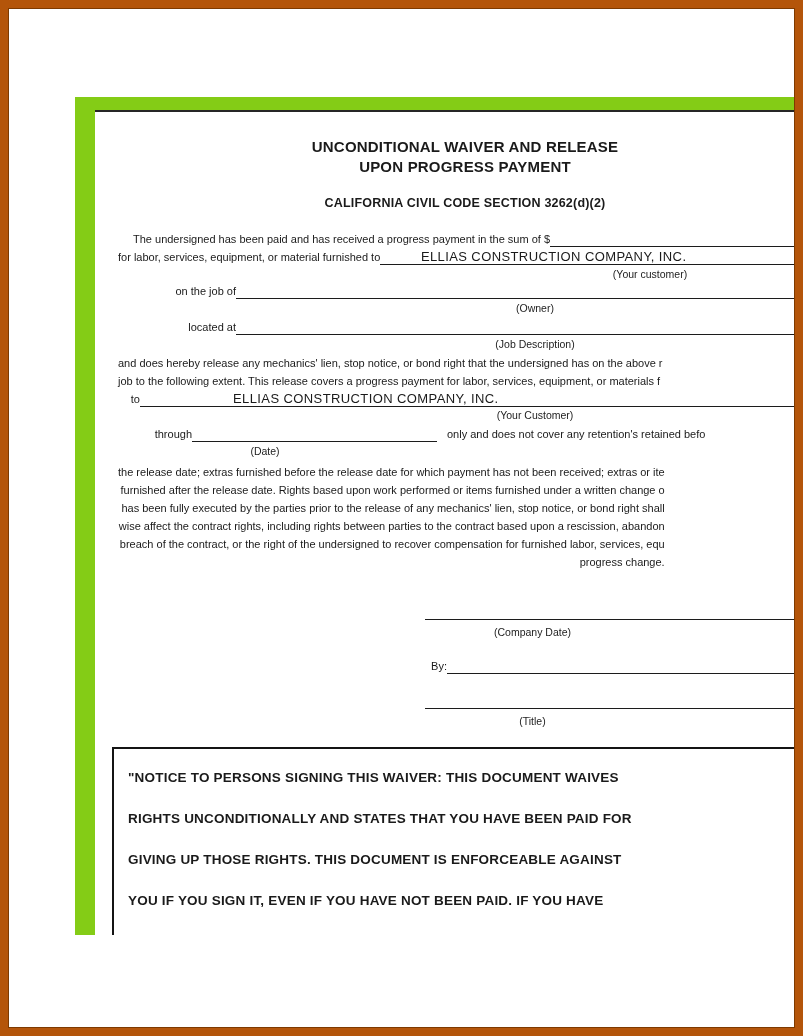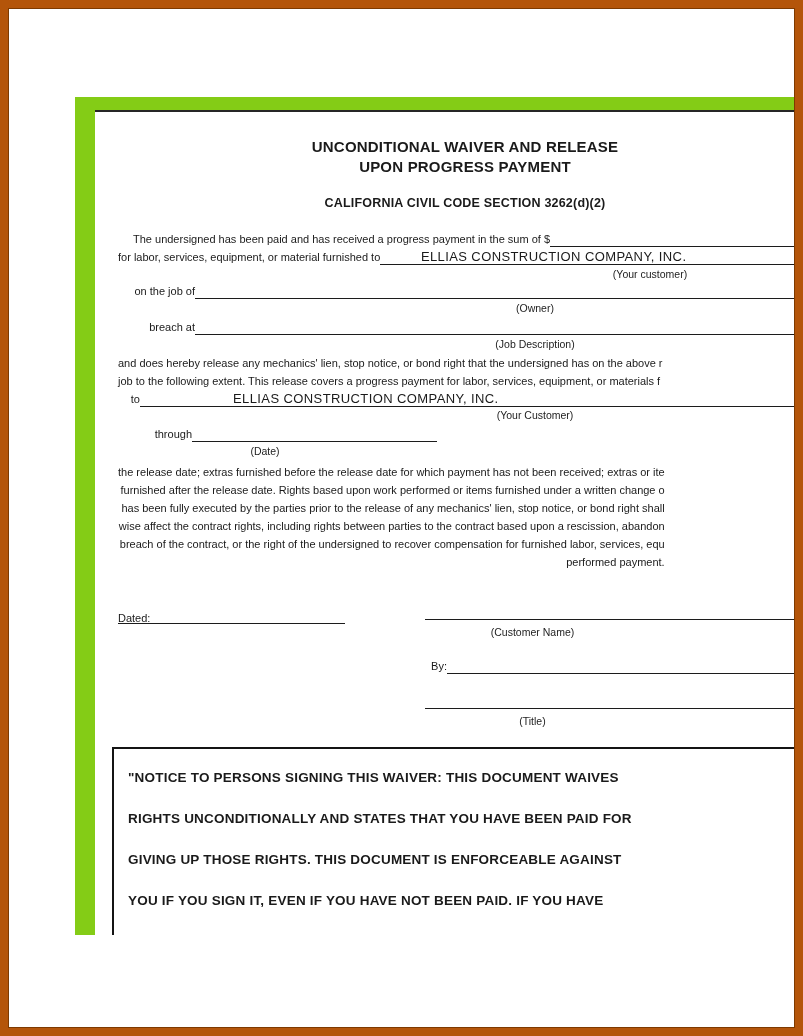--- a/index.html
+++ b/index.html
@@ -42,21 +42,21 @@
     height:15px;
     display:flex; align-items:flex-end; justify-content:center;
   }
   .uline { border-bottom:1.5px solid #1c1c1c; }
   .body-txt { font-size:11px; white-space:nowrap; line-height:15px;text-align:right; }
   .caption { font-size:10.5px; color:#222; }
   .center { text-align:center; }
   .heading1 { font-size:15px; font-weight:bold; letter-spacing:0.2px; }
   .heading2 { font-size:12.5px; font-weight:bold; letter-spacing:0.2px; }
   .val { font-size:13px; letter-spacing:0.4px; white-space:nowrap; line-height:15px; }
-  .lbl-fix77 { flex:0 0 77px; }
+  .lbl-fix77 { flex:0 0 77px;margin-left:41px; }
   .lbl-fix62 { flex:0 0 62px;margin-left:12px; }
   .lbl-fix22 { flex:0 0 22px; }
   .para div { line-height:18px; }
   .notice-box {
     position:absolute; left:17px; top:635px;
     width:773px; height:240px;
     border-top:2.5px solid #141414;
     border-left:2.5px solid #141414;
     padding:8px 0 0 14px;
   }
@@ -90,57 +90,55 @@
       </div>
       <div class="abs caption center" style="left:330px; top:156px; width:450px;">(Your customer)</div>
 
       <div class="row" style="left:23px; top:172px; right:10px;">
         <span class="body-txt lbl-fix77">on the job of</span>
         <span class="fill"></span>
       </div>
       <div class="abs caption center" style="left:100px; top:190px; width:680px;">(Owner)</div>
 
       <div class="row" style="left:23px; top:208px; right:10px;">
-        <span class="body-txt lbl-fix77">breach at</span>
+        <span class="body-txt lbl-fix77">located at</span>
         <span class="fill"></span>
       </div>
       <div class="abs caption center" style="left:100px; top:226px; width:680px;">(Job Description)</div>
 
       <div class="abs body-txt" style="left:23px; top:244px;">and does hereby release any mechanics' lien, stop notice, or bond right that the undersigned has on the above r</div>
       <div class="abs body-txt" style="left:23px; top:262px;">job to the following extent.  This release covers a progress payment for labor, services, equipment, or materials f</div>
 
       <div class="row" style="left:23px; top:280px; right:10px;">
         <span class="body-txt lbl-fix22">to</span>
         <span class="fill" style="justify-content:flex-start;">
           <span class="val" style="margin-left:93px;">ELLIAS CONSTRUCTION COMPANY, INC.</span>
         </span>
       </div>
       <div class="abs caption center" style="left:100px; top:297px; width:680px;">(Your Customer)</div>
 
       <div class="row" style="left:23px; top:315px;">
         <span class="body-txt lbl-fix62">through</span>
         <span class="uline" style="width:245px; height:15px;"></span>
+        <span class="body-txt" style="margin-left:10px;">only and does not cover any retention's retained befo</span>
       </div>
       <div class="abs caption center" style="left:60px; top:333px; width:220px;">(Date)</div>
 
       <div class="abs para" style="left:23px; top:351px;">
         <div class="body-txt">the release date; extras furnished before the release date for which payment has not been received; extras or ite</div>
         <div class="body-txt">furnished after the release date.  Rights based upon work performed or items furnished under a written change o</div>
         <div class="body-txt">has been fully executed by the parties prior to the release of any mechanics' lien, stop notice, or bond right shall</div>
         <div class="body-txt">wise affect the contract rights, including rights between parties to the contract based upon a rescission, abandon</div>
         <div class="body-txt">breach of the contract, or the right of the undersigned to recover compensation for furnished labor, services, equ</div>
-        <div class="body-txt">performed payment.</div>
+        <div class="body-txt">progress change.</div>
       </div>
 
-      <div class="abs uline" style="left:23px; top:496px; width:227px; height:16px;">
-        <span class="body-txt">Dated:</span>
-      </div>
 
       <div class="abs uline" style="left:330px; top:494px; width:450px; height:14px;"></div>
-      <div class="abs caption center" style="left:330px; top:514px; width:215px;">(Customer Name)</div>
+      <div class="abs caption center" style="left:330px; top:514px; width:215px;">(Company Date)</div>
 
       <div class="row" style="left:330px; top:547px; width:450px;">
         <span class="body-txt lbl-fix22">By:</span>
         <span class="fill"></span>
       </div>
 
       <div class="abs uline" style="left:330px; top:583px; width:450px; height:14px;"></div>
       <div class="abs caption center" style="left:330px; top:603px; width:215px;">(Title)</div>
 
       <div class="notice-box">

